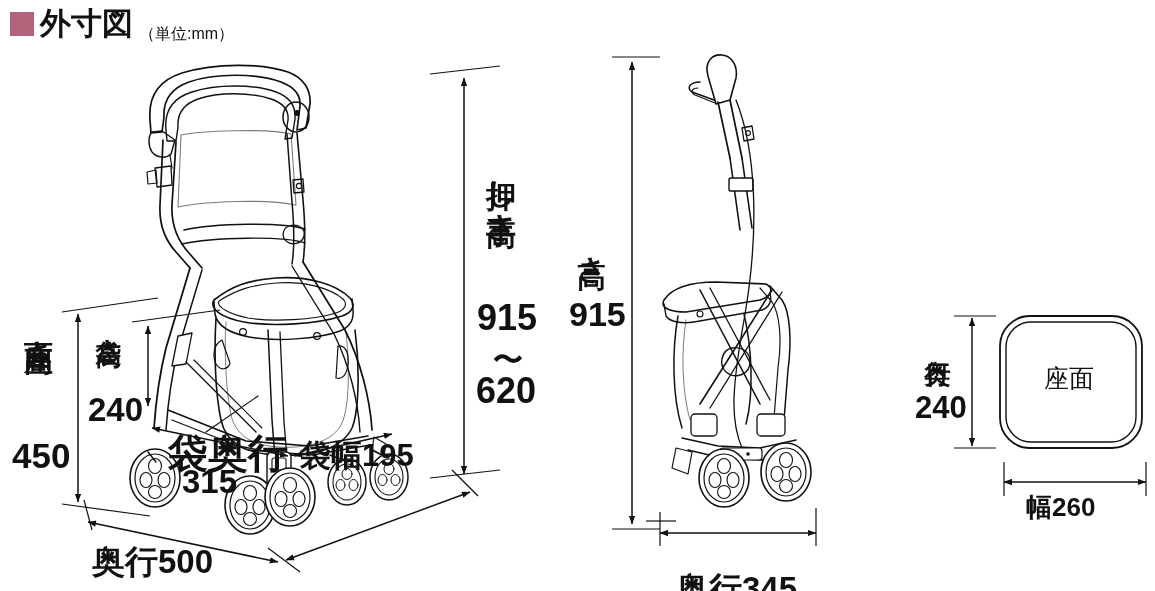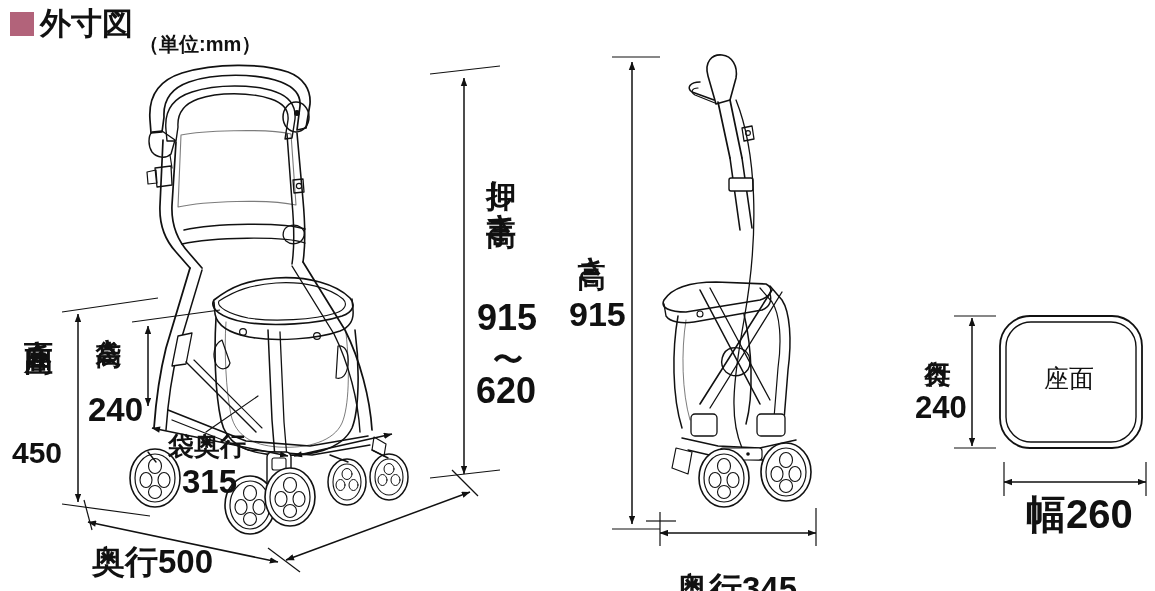--- a/index.html
+++ b/index.html
@@ -8,21 +8,21 @@
     font-family:"Liberation Sans","DejaVu Sans",sans-serif;
     color:#111111;
   }
   #stage{position:absolute;left:0;top:0;width:1155px;height:520px;}
   svg.layer{position:absolute;left:0;top:0;width:1155px;height:591px;}
 
   
   .title-bar{position:absolute;left:10px;top:8px;display:flex;align-items:center;gap:6px;}
   .title-bullet{width:24px;height:24px;background:#b2637a;display:block;}
   .title-main{font-size:31px;font-weight:700;letter-spacing:1px;line-height:1;}
-  .title-sub{font-size:20px;font-weight:700;line-height:1;position:relative;top:20px;}
+  .title-sub{font-size:16px;font-weight:400;line-height:1;position:relative;top:10px;}
 
   
   .dim{position:absolute;font-weight:700;color:#111;white-space:nowrap;line-height:1.0;}
   .vert{writing-mode:vertical-rl;text-orientation:upright;}
   .jp{letter-spacing:0px;}
   .num{font-family:"Liberation Sans","DejaVu Sans",sans-serif;}
 </style>
 </head>
 <body>
 
@@ -248,42 +248,43 @@
       <line x1="954" y1="316" x2="996" y2="316" stroke-width="1.2"></line>
       <line x1="954" y1="448" x2="996" y2="448" stroke-width="1.2"></line>
 
       <line x1="1004" y1="482" x2="1146" y2="482" marker-start="url(#atail)" marker-end="url(#ahead)"></line>
       <line x1="1004" y1="462" x2="1004" y2="496" stroke-width="1.2"></line>
       <line x1="1146" y1="462" x2="1146" y2="496" stroke-width="1.2"></line>
     </g>
   </svg>
 
   <div class="dim vert jp" style="left:24px;top:320px;font-size:29px;">座面高さ</div>
-  <div class="dim num" style="left:12px;top:438px;font-size:30px;">450</div>
+  <div class="dim num" style="left:12px;top:438px;font-size:35px;">450</div>
 
   <div class="dim vert jp" style="left:96px;top:320px;font-size:26px;">袋高さ</div>
   <div class="dim num" style="left:88px;top:393px;font-size:33px;">240</div>
 
   <div class="dim vert jp" style="left:486px;top:158px;font-size:30px;">押し手高さ</div>
   <div class="dim num" style="left:477px;top:300px;font-size:36px;">915</div>
   <div class="dim num" style="left:493px;top:345px;font-size:30px;">〜</div>
   <div class="dim num" style="left:476px;top:373px;font-size:36px;">620</div>
 
-  <div class="dim jp" style="left:168px;top:433px;font-size:26px;">袋奥行</div>
+  <div class="dim jp" style="left:168px;top:433px;font-size:40px;">袋奥行</div>
   <div class="dim num" style="left:182px;top:465px;font-size:33px;">315</div>
 
+  <div class="dim jp" style="left:300px;top:440px;font-size:31px;">袋幅195</div>
 
   <div class="dim jp" style="left:92px;top:545px;font-size:33px;">奥行500</div>
 
 
   <div class="dim vert jp" style="left:577px;top:236px;font-size:29px;">高さ</div>
   <div class="dim num" style="left:569px;top:297px;font-size:34px;">915</div>
 
   <div class="dim jp" style="left:676px;top:549px;font-size:33px;margin-top:23px;">奥行345</div>
 
   <div class="dim jp" style="left:1044px;top:366px;font-size:25px;font-weight:400;">座面</div>
 
   <div class="dim vert jp" style="left:925px;top:340px;font-size:26px;">奥行</div>
   <div class="dim num" style="left:915px;top:392px;font-size:31px;">240</div>
 
-  <div class="dim jp" style="left:1026px;top:494px;font-size:40px;">幅260</div>
+  <div class="dim jp" style="left:1026px;top:494px;font-size:26px;">幅260</div>
 
 </div>
 
 </body></html>

